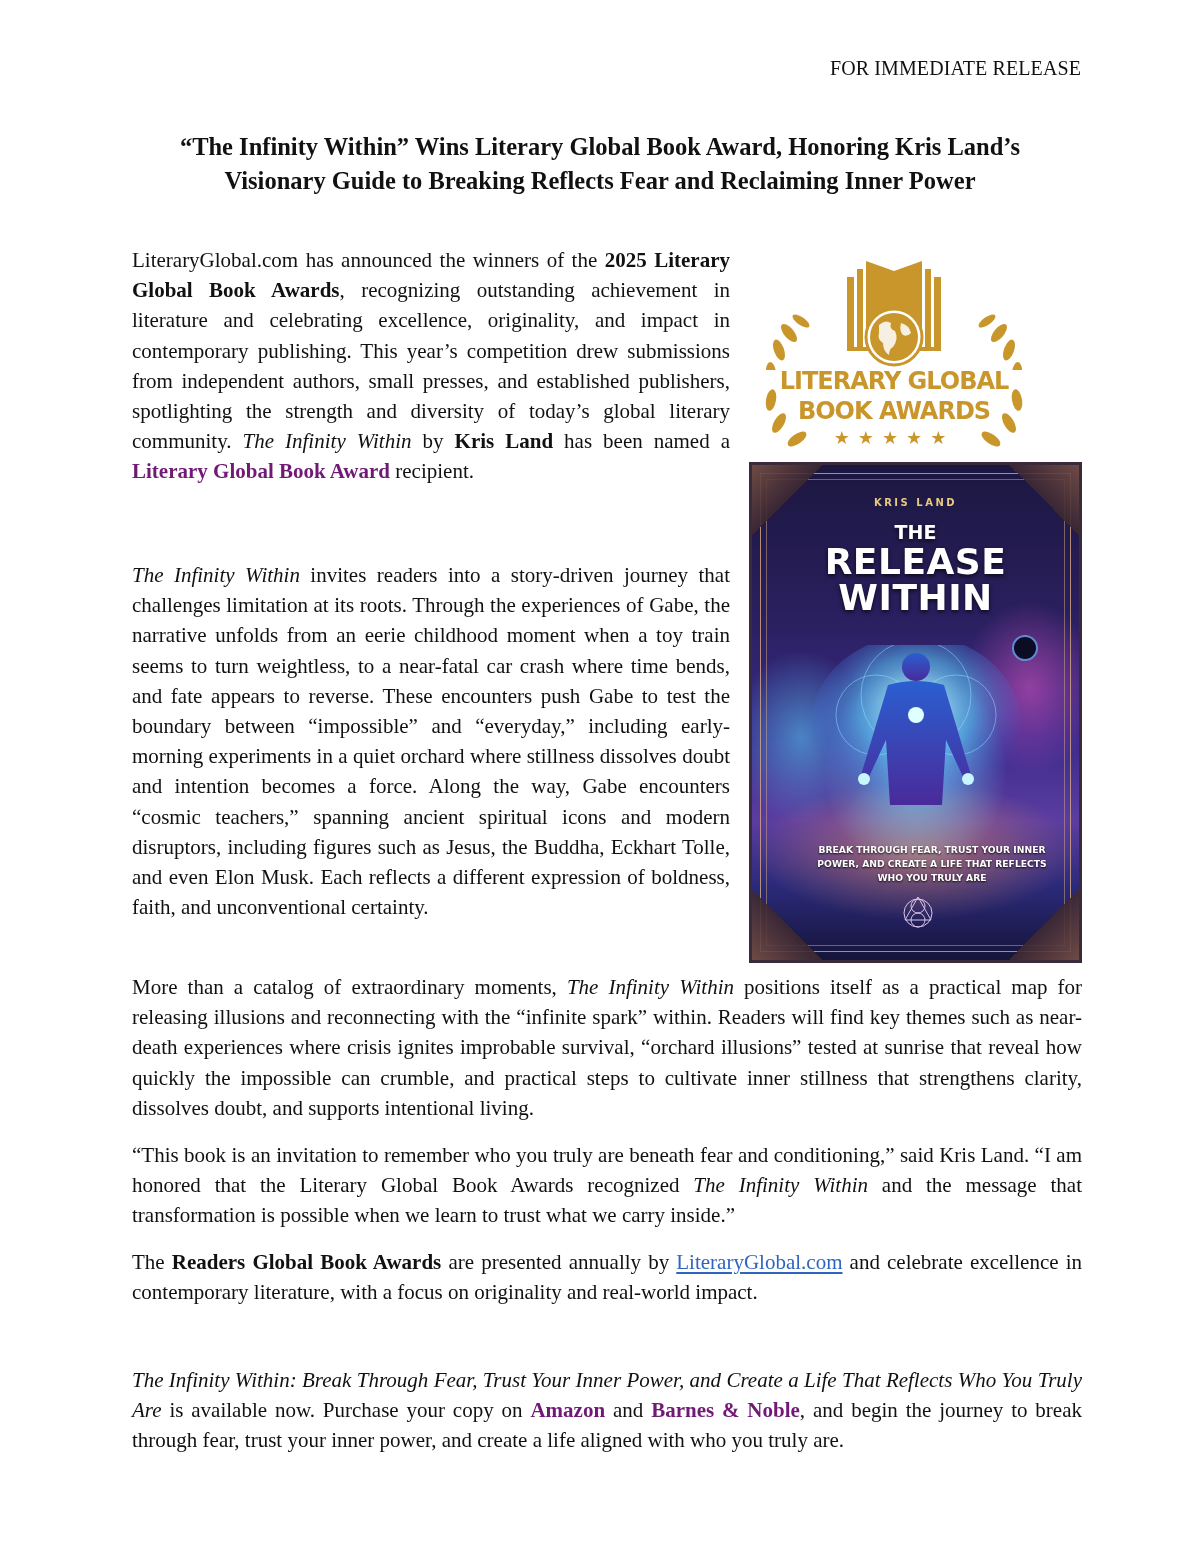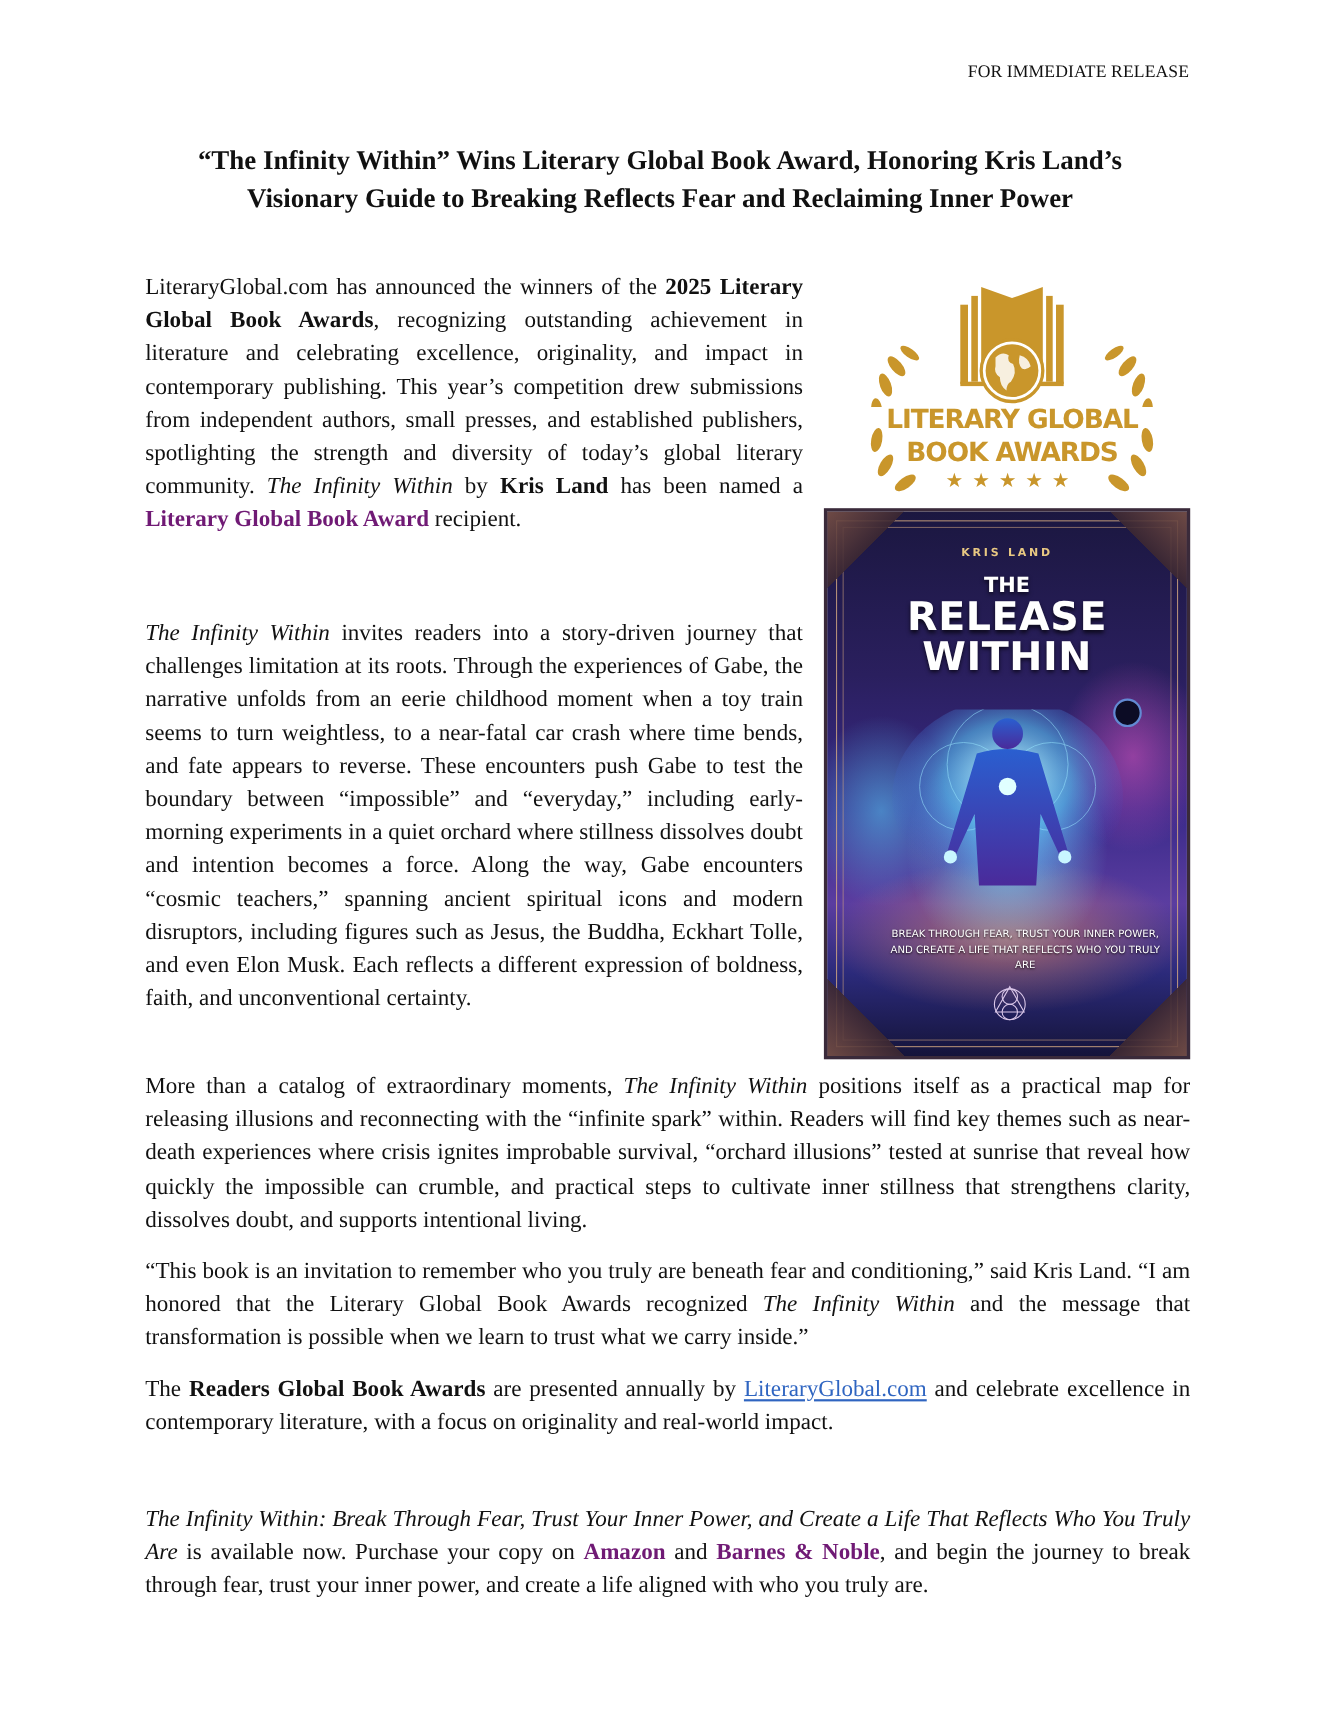--- a/index.html
+++ b/index.html
@@ -3,41 +3,41 @@
 <meta charset="utf-8">
 <style>
   html, body { margin: 0; padding: 0; background: #ffffff; }
   body {
     width: 1200px; height: 1562px; position: relative; overflow: hidden;
     font-family: "Liberation Serif", "DejaVu Serif", serif;
     color: #111111;
   }
   .release {
     position: absolute; right: 119px; top: 57px;
-    font-size: 16px; letter-spacing: 0.1px;
+    font-size: 20px; letter-spacing: 0.1px;
   }
   .headline {
     position: absolute; left: 100px; width: 1000px; top: 130px;
     text-align: center; font-weight: bold; font-size: 24.5px; line-height: 34px;
   }
   .p { font-size: 21px; line-height: 30.2px; margin: 0; text-align: justify; }
   .p b { font-weight: bold; }
   .p i { font-style: italic; }
   .link-bold { color: #701a75; font-weight: bold; text-decoration-thickness: 2px; text-underline-offset: 3px; }
   .link { color: #2f65c1; text-decoration: underline; text-underline-offset: 3px; }
 
   #p1 { position: absolute; left: 132px; top: 245px; width: 598px; }
   #p2 { position: absolute; left: 132px; top: 560px; width: 598px; }
   #p3 { position: absolute; left: 132px; top: 972px; width: 950px; }
   #p4 { position: absolute; left: 132px; top: 1140px; width: 950px; }
   #p5 { position: absolute; left: 132px; top: 1247px; width: 950px; }
   #p6 { position: absolute; left: 132px; top: 1320px; width: 950px; margin-top: 45px; }
 
   
-  .award { position: absolute; left: 775px; top: 255px; width: 290px; height: 200px; }
+  .award { position: absolute; left: 749px; top: 255px; width: 290px; height: 200px; }
   .award-text {
     position: absolute; left: 0; width: 290px; text-align: center;
     font-family: "DejaVu Sans", sans-serif; font-weight: bold; color: #c9962b;
     letter-spacing: -1px;
   }
   .award-line1 { top: 112px; font-size: 24px; }
   .award-line2 { top: 142px; font-size: 24px; }
   .award-stars { top: 172px; font-size: 18px; letter-spacing: 8px; }
 
   
@@ -76,21 +76,21 @@
     text-shadow: 0 2px 4px rgba(0,0,0,0.7);
   }
   .cover-the { top: 56px; font-size: 19px; }
   .cover-infinity { top: 76px; font-size: 36px; letter-spacing: 0.5px; }
   .cover-within { top: 112px; font-size: 36px; letter-spacing: 0.5px; }
   .cover-figure {
     position: absolute; left: 50%; top: 180px; transform: translateX(-50%);
   }
   .cover-tagline {
     position: absolute; top: 378px; left: 20px; right: 20px; text-align: center;
-    font-family: "DejaVu Sans", sans-serif; font-weight: normal; font-size: 9.2px;
+    font-family: "DejaVu Sans", sans-serif; font-weight: bold; font-size: 9.2px;
     line-height: 14px; color: #ffffff; text-shadow: 0 1px 2px rgba(0,0,0,0.9); margin-left: 33px;
   }
   .cover-orb {
     position: absolute; left: 260px; top: 170px; width: 22px; height: 22px; border-radius: 50%;
     border: 2px solid rgba(120,170,255,0.8); background: #0c0c25;
   }
 </style>
 </head>
 <body>
 

